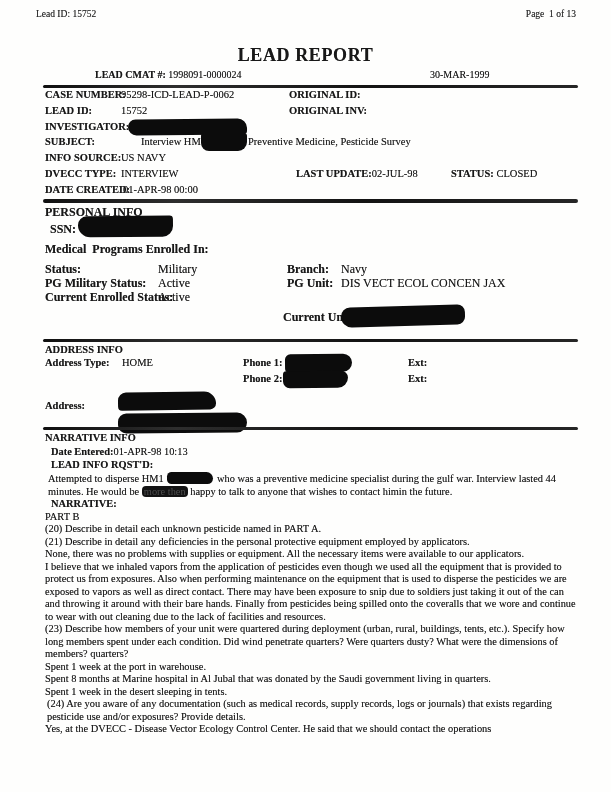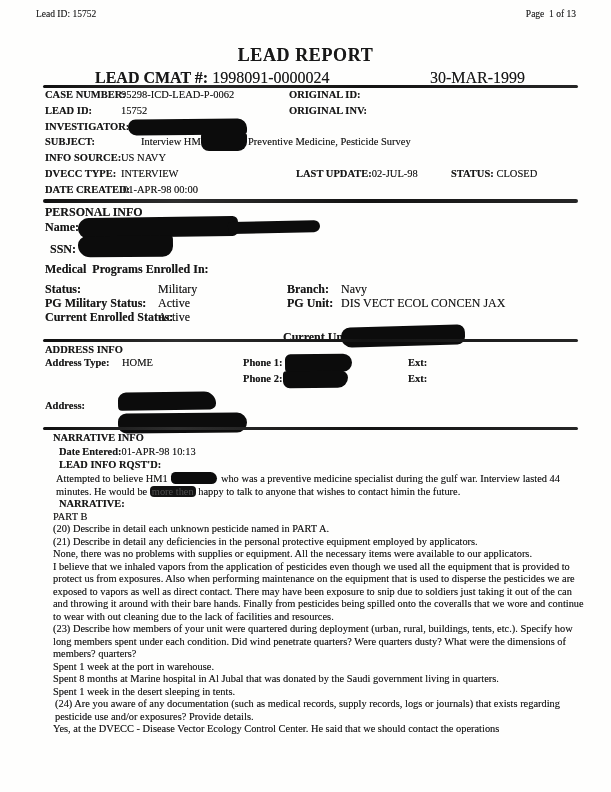--- a/index.html
+++ b/index.html
@@ -6,29 +6,29 @@
   .page{
     position:relative;width:611px;height:792px;background:#fefefd;
     font-family:"Liberation Serif","DejaVu Serif",serif;color:#181818;
     overflow:hidden;text-shadow:0 0 .4px rgba(20,20,20,.5);
   }
   .pos{position:absolute;white-space:nowrap;}
   .pre{white-space:pre;}
   b{font-weight:bold;}
   .meta{position:absolute;top:9px;left:36px;width:540px;display:flex;justify-content:space-between;font-size:9.5px;color:#2a2a2a;}
   .title{position:absolute;top:45px;left:0;width:611px;text-align:center;font-size:18px;font-weight:bold;letter-spacing:.6px;}
-  .cmat{position:absolute;top:69px;left:45px;width:533px;height:16px;font-size:16px;}
+  .cmat{position:absolute;top:69px;left:45px;width:533px;height:16px;font-size:10px;}
   .divider{position:absolute;left:43px;width:535px;background:linear-gradient(90deg,#101010,#2e2e2e 25%,#131313 60%,#262626);border-radius:2px;}
   .fields{position:absolute;top:89px;left:45px;width:533px;font-size:10.5px;}
   .frow{position:relative;height:15.8px;}
   .pinfo{position:absolute;top:205px;left:45px;width:533px;font-size:12px;}
   .prow{position:relative;height:14px;}
   .ainfo{position:absolute;top:344px;left:45px;width:533px;font-size:10.5px;}
   .arow{position:relative;height:16px;}
-  .ninfo{position:absolute;top:432px;left:45px;width:536px;font-size:10.4px;line-height:12.5px;margin-left:8px;}
+  .ninfo{position:absolute;top:432px;left:45px;width:536px;font-size:10.4px;line-height:12.5px;}
   .np{margin:0;}
   .blob{position:absolute;display:block;background:#0c0c0c;}
   .inline-blob{display:inline-block;position:static;width:46px;height:12px;border-radius:5px 7px 6px 5px;vertical-align:-2px;margin:0 1px;}
   .smudge{background:#131313;color:#4d4d4d;border-radius:4px;padding:0 2px;}
   .nhead{font-weight:bold;}
 </style>
 </head>
 <body>
 
 <div class="page">
@@ -83,25 +83,20 @@
       <b class="pos" style="left:0">DATE CREATED:</b>
       <span class="pos" style="left:78px">01-APR-98 00:00</span>
     </div>
   </div>
 
   <div class="divider" style="top:199px;height:3.5px"></div>
 
   <div class="pinfo">
     <div style="height:13px"><b>PERSONAL INFO</b></div>
     <div style="position:relative;height:20px">
-      <b class="pos" style="left:0;top:2px">Name:</b>
-      <i class="blob" style="left:33px;top:-1px;width:160px;height:20px;border-radius:12px 6px 6px 10px;transform:rotate(-.8deg)"></i>
-      <i class="blob" style="left:183px;top:3px;width:92px;height:12px;border-radius:4px 8px 8px 4px;transform:rotate(-1.2deg)"></i>
-    </div>
-    <div style="position:relative;height:20px">
       <b class="pos" style="left:5px;top:4px">SSN:</b>
       <i class="blob" style="left:33px;top:-2px;width:95px;height:21px;border-radius:10px 4px 12px 14px;transform:rotate(-.5deg)"></i>
     </div>
     <div style="height:20px;padding-top:4px">
       <b class="pre">Medical  Programs Enrolled In:</b>
     </div>
     <div class="prow">
       <b class="pos" style="left:0">Status:</b>
       <span class="pos" style="left:113px">Military</span>
       <b class="pos" style="left:242px">Branch:</b>
@@ -145,21 +140,21 @@
       <i class="blob" style="left:73px;top:21px;width:129px;height:20px;border-radius:10px 12px 12px 10px;transform:rotate(-.5deg)"></i>
     </div>
   </div>
 
   <div class="divider" style="top:427px;height:3px"></div>
 
   <div class="ninfo">
     <div style="height:14px"><b>NARRATIVE INFO</b></div>
     <div style="height:13px;padding-left:6px"><b>Date Entered:</b><span>01-APR-98 10:13</span></div>
     <div style="height:13px;padding-left:6px"><b>LEAD INFO RQST'D:</b></div>
-    <p class="np" style="padding-left:3px"><span>Attempted to believe HM1</span>
+    <p class="np" style="padding-left:3px"><span>Attempted to disperse HM1</span>
       <i class="blob inline-blob"></i>
       <span>who was a preventive medicine specialist during the gulf war.  Interview lasted 44 minutes.  He would be </span><span class="smudge">more then</span><span> happy to talk to anyone that wishes to contact himin the future.</span></p>
     <p class="np nhead" style="padding-left:6px">NARRATIVE:</p>
     <p class="np">PART B</p>
     <p class="np">(20)  Describe in detail each unknown pesticide named in PART A.</p>
     <p class="np">(21)  Describe in detail any deficiencies in the personal protective equipment employed by applicators.</p>
     <p class="np">None, there was no problems with supplies or equipment.  All the necessary items were available to our applicators.</p>
     <p class="np">I believe that we inhaled vapors from the application of pesticides even though we used all the equipment that is provided to protect us from exposures.  Also when performing maintenance on the equipment that is used to disperse the pesticides we are exposed to vapors as well as direct contact.  There may have been exposure to snip due to soldiers just taking it out of the can and throwing it around with their bare hands.   Finally from pesticides being spilled onto the coveralls that we wore and continue to wear with out cleaning due to the lack of facilities and resources.</p>
     <p class="np">(23)  Describe how members of your unit were quartered during deployment (urban, rural, buildings, tents, etc.). Specify how long members spent under each condition.  Did wind penetrate quarters?  Were quarters dusty?  What were the dimensions of members? quarters?</p>
     <p class="np">Spent 1 week at the port in warehouse.</p>

